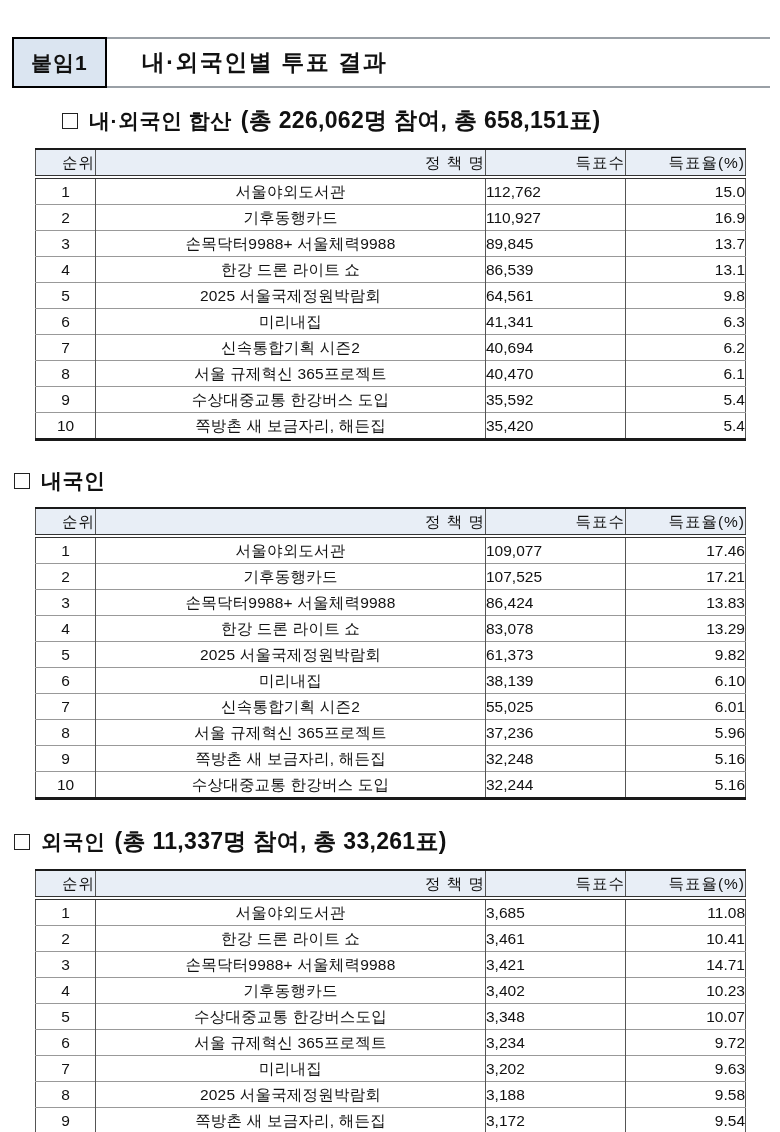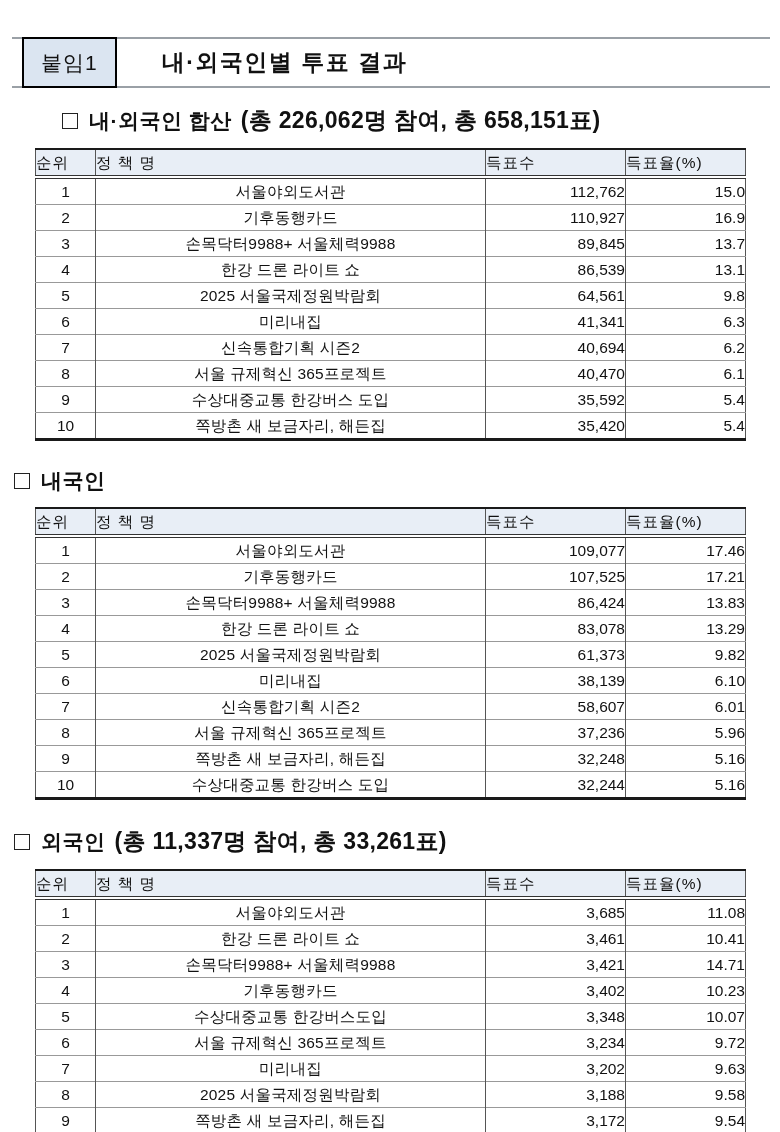--- a/index.html
+++ b/index.html
@@ -10,23 +10,23 @@
   }
 
   
   .titlebar {
     display:flex; align-items:stretch;
     margin:37px 10px 0 12px; height:47px;
     border-top:2px solid #9aa0a6; border-bottom:2px solid #9aa0a6;
   }
   .badge {
     background:#dbe5f1; border:2.5px solid #000;
-    margin:-2px 10px; padding:0 17px;
+    margin:-2px 0; padding:0 17px;
     display:flex; align-items:center;
-    font-weight:normal; font-size:21px; letter-spacing:1px;
+    font-weight:bold; font-size:21px; letter-spacing:1px;
   }
   .bar-title {
     display:flex; align-items:center; padding-left:35px;
     font-weight:bold; font-size:23px; letter-spacing:1.5px;
   }
 
   
   .sec-head { display:flex; align-items:center; margin-left:14px; }
   .sec-head.first { margin-top:17px;padding-left:48px; }
   .sec-head.later { margin-top:26px; }
@@ -48,27 +48,27 @@
   table.results col.c1 { width:60px; }
   table.results col.c2 { width:390px; }
   table.results col.c3 { width:140px; }
   table.results col.c4 { width:120px; }
   table.results th, table.results td {
     border-left:1px solid #555; padding:0; height:25px;
     white-space:nowrap; overflow:hidden; line-height:25px;
   }
   table.results th:first-child, table.results td:first-child { border-left:none; }
   table.results thead th {
-    background:#e8eef6; font-weight:normal; text-align:left;
+    background:#e8eef6; font-weight:normal; text-align:right;
     border-bottom:4px double #333; letter-spacing:1px;
   }
   table.results tbody tr + tr td { border-top:1px solid #999; }
   td.c-rank  { text-align:center; }
   td.c-name  { text-align:center; letter-spacing:0.2px; }
-  td.c-votes { text-align:right; padding-right:16px; }
+  td.c-votes { text-align:left; padding-right:16px; }
   td.c-pct   { text-align:right; padding-right:26px; }
 </style>
 </head>
 <body>
 
 <div class="titlebar">
   <div class="badge">붙임1</div>
   <div class="bar-title">내·외국인별 투표 결과</div>
 </div>
 
@@ -208,21 +208,21 @@
       </tr>
       <tr>
         <td class="c-rank">6</td>
         <td class="c-name">미리내집</td>
         <td class="c-votes">38,139</td>
         <td class="c-pct">6.10</td>
       </tr>
       <tr>
         <td class="c-rank">7</td>
         <td class="c-name">신속통합기획 시즌2</td>
-        <td class="c-votes">58,607</td>
+        <td class="c-votes">55,025</td>
         <td class="c-pct">6.01</td>
       </tr>
       <tr>
         <td class="c-rank">8</td>
         <td class="c-name">서울 규제혁신 365프로젝트</td>
         <td class="c-votes">37,236</td>
         <td class="c-pct">5.96</td>
       </tr>
       <tr>
         <td class="c-rank">9</td>

